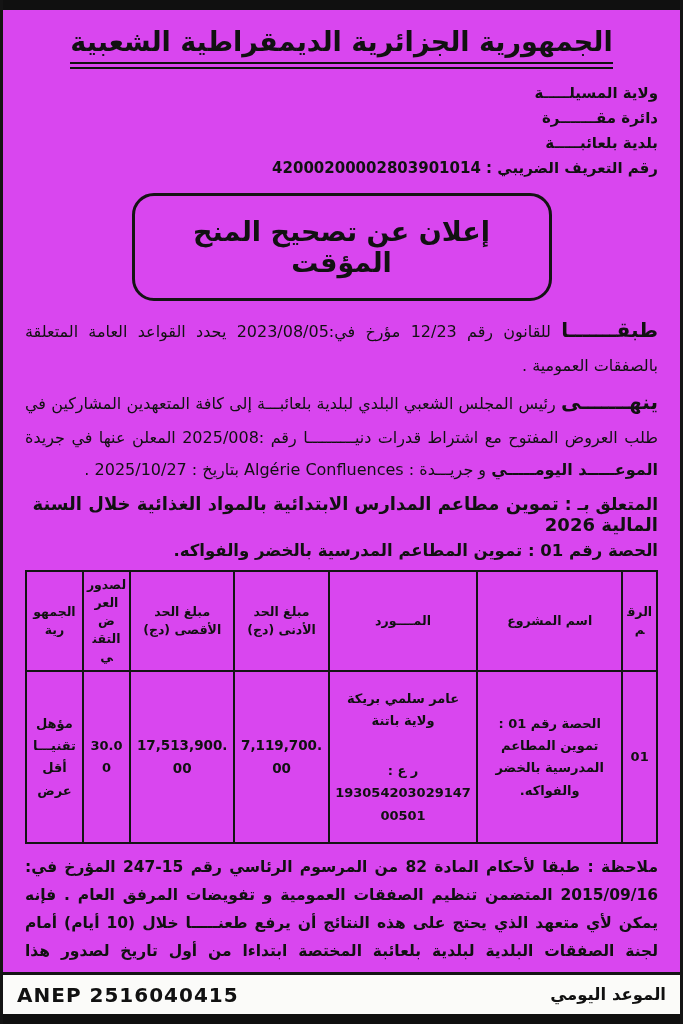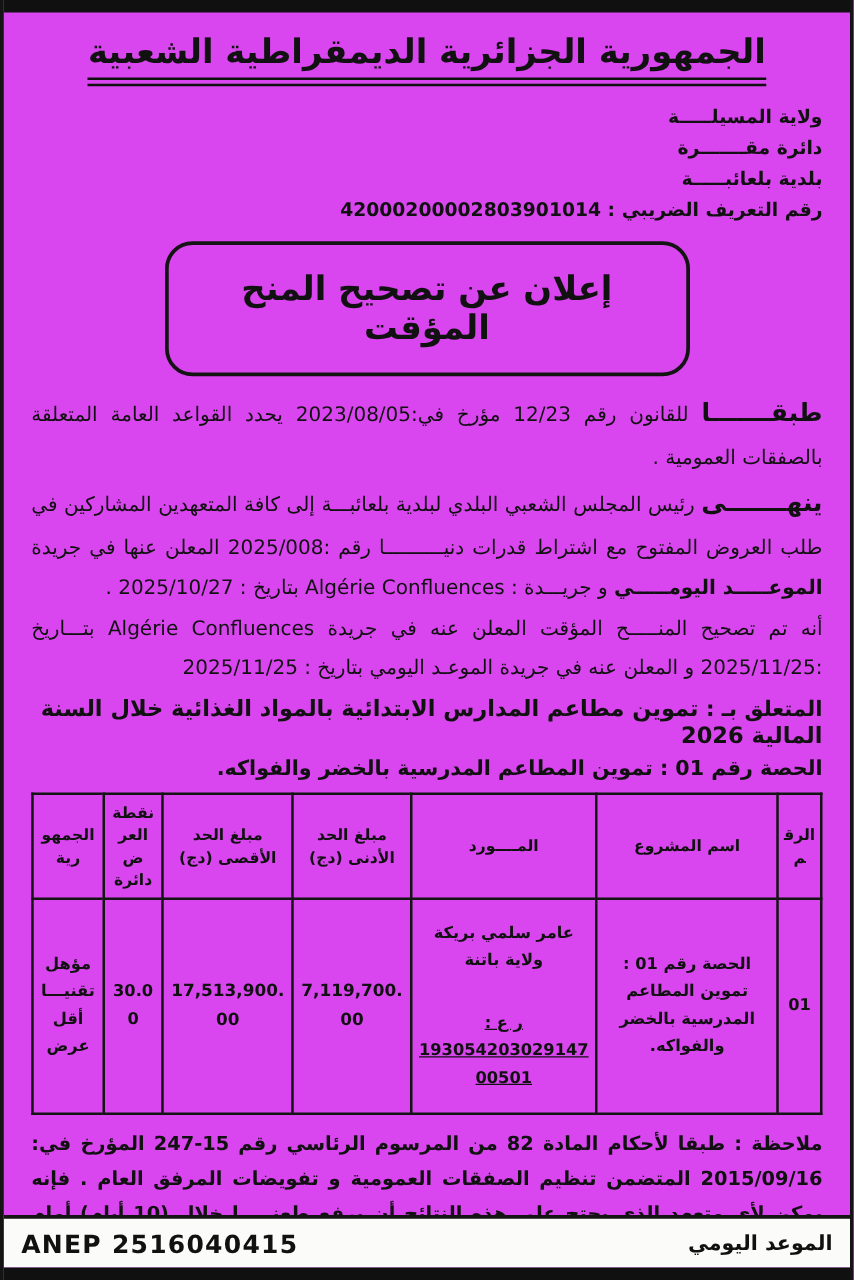--- a/index.html
+++ b/index.html
@@ -90,21 +90,21 @@
   }
   table.results thead th { height: 84px; font-size: 12.5px; line-height: 1.45; }
   table.results tbody td { height: 172px; font-size: 13px; line-height: 1.7; }
   .col-num   { width: 5.5%; }
   .col-proj  { width: 23%; border-radius: 21px; }
   .col-supp  { width: 23.5%; }
   .col-min   { width: 15%; }
   .col-max   { width: 16.5%; }
   .col-score { width: 7.5%; }
   .col-rem   { width: 9%; }
-  .supp-reg { margin-top: 28px; text-decoration: underline; }
+  .supp-reg { margin-top: 28px; }
   td .amount { font-size: 13.5px; }
 
   
   .note {
     margin-top: 10px;
     font-size: 15.5px;
     font-weight: bold;
     line-height: 1.8;
     text-align: justify;
   }
@@ -157,38 +157,37 @@
       <div class="notice-title">إعلان عن تصحيح المنح المؤقت</div>
     </div>
 
     <div class="bodytext">
       <p>
         <span class="lead">طبقـــــــا</span><span> للقانون رقم 12/23 مؤرخ في:2023/08/05 يحدد القواعد العامة المتعلقة بالصفقات العمومية .</span>
       </p>
       <p>
         <span class="lead">ينهـــــــى</span><span> رئيس المجلس الشعبي البلدي لبلدية بلعائبـــة إلى كافة المتعهدين المشاركين في طلب العروض المفتوح مع اشتراط قدرات دنيــــــــــا رقم :2025/008 المعلن عنها في جريدة </span><span class="journal-bold">الموعـــــد اليومـــــي</span><span> و جريـــدة : Algérie Confluences بتاريخ : 2025/10/27 .</span>
       </p>
-      <p>أنه تم تصحيح المنـــــح المؤقت المعلن عنه في جريدة Algérie Confluences بتـــاريخ :2025/11/25 و المعلن عنه في جريدة الموعـد اليومي بتاريخ : 2025/11/25</p>
     </div>
 
     <div class="subject-line">
       <span>المتعلق بـ :</span>
       <span class="subj-title">تموين مطاعم المدارس الابتدائية بالمواد الغذائية خلال السنة المالية 2026</span>
     </div>
     <div class="lot-line">الحصة رقم 01 : تموين المطاعم المدرسية بالخضر والفواكه.</div>
 
     <table class="results">
       <thead>
         <tr>
           <th class="col-num">الرقم</th>
           <th class="col-proj">اسم المشروع</th>
           <th class="col-supp">المــــورد</th>
           <th class="col-min">مبلغ الحد الأدنى (دج)</th>
           <th class="col-max">مبلغ الحد الأقصى (دج)</th>
-          <th class="col-score">نقطة العرض دائرة</th>
+          <th class="col-score">لصدور العرض التقني</th>
           <th class="col-rem">الجمهورية</th>
         </tr>
       </thead>
       <tbody>
         <tr>
           <td>01</td>
           <td>الحصة رقم 01 : تموين المطاعم المدرسية بالخضر والفواكه.</td>
           <td>
             <div>عامر سلمي بريكة ولاية باتنة</div>
             <div class="supp-reg">ر ع : 19305420302914700501</div>

